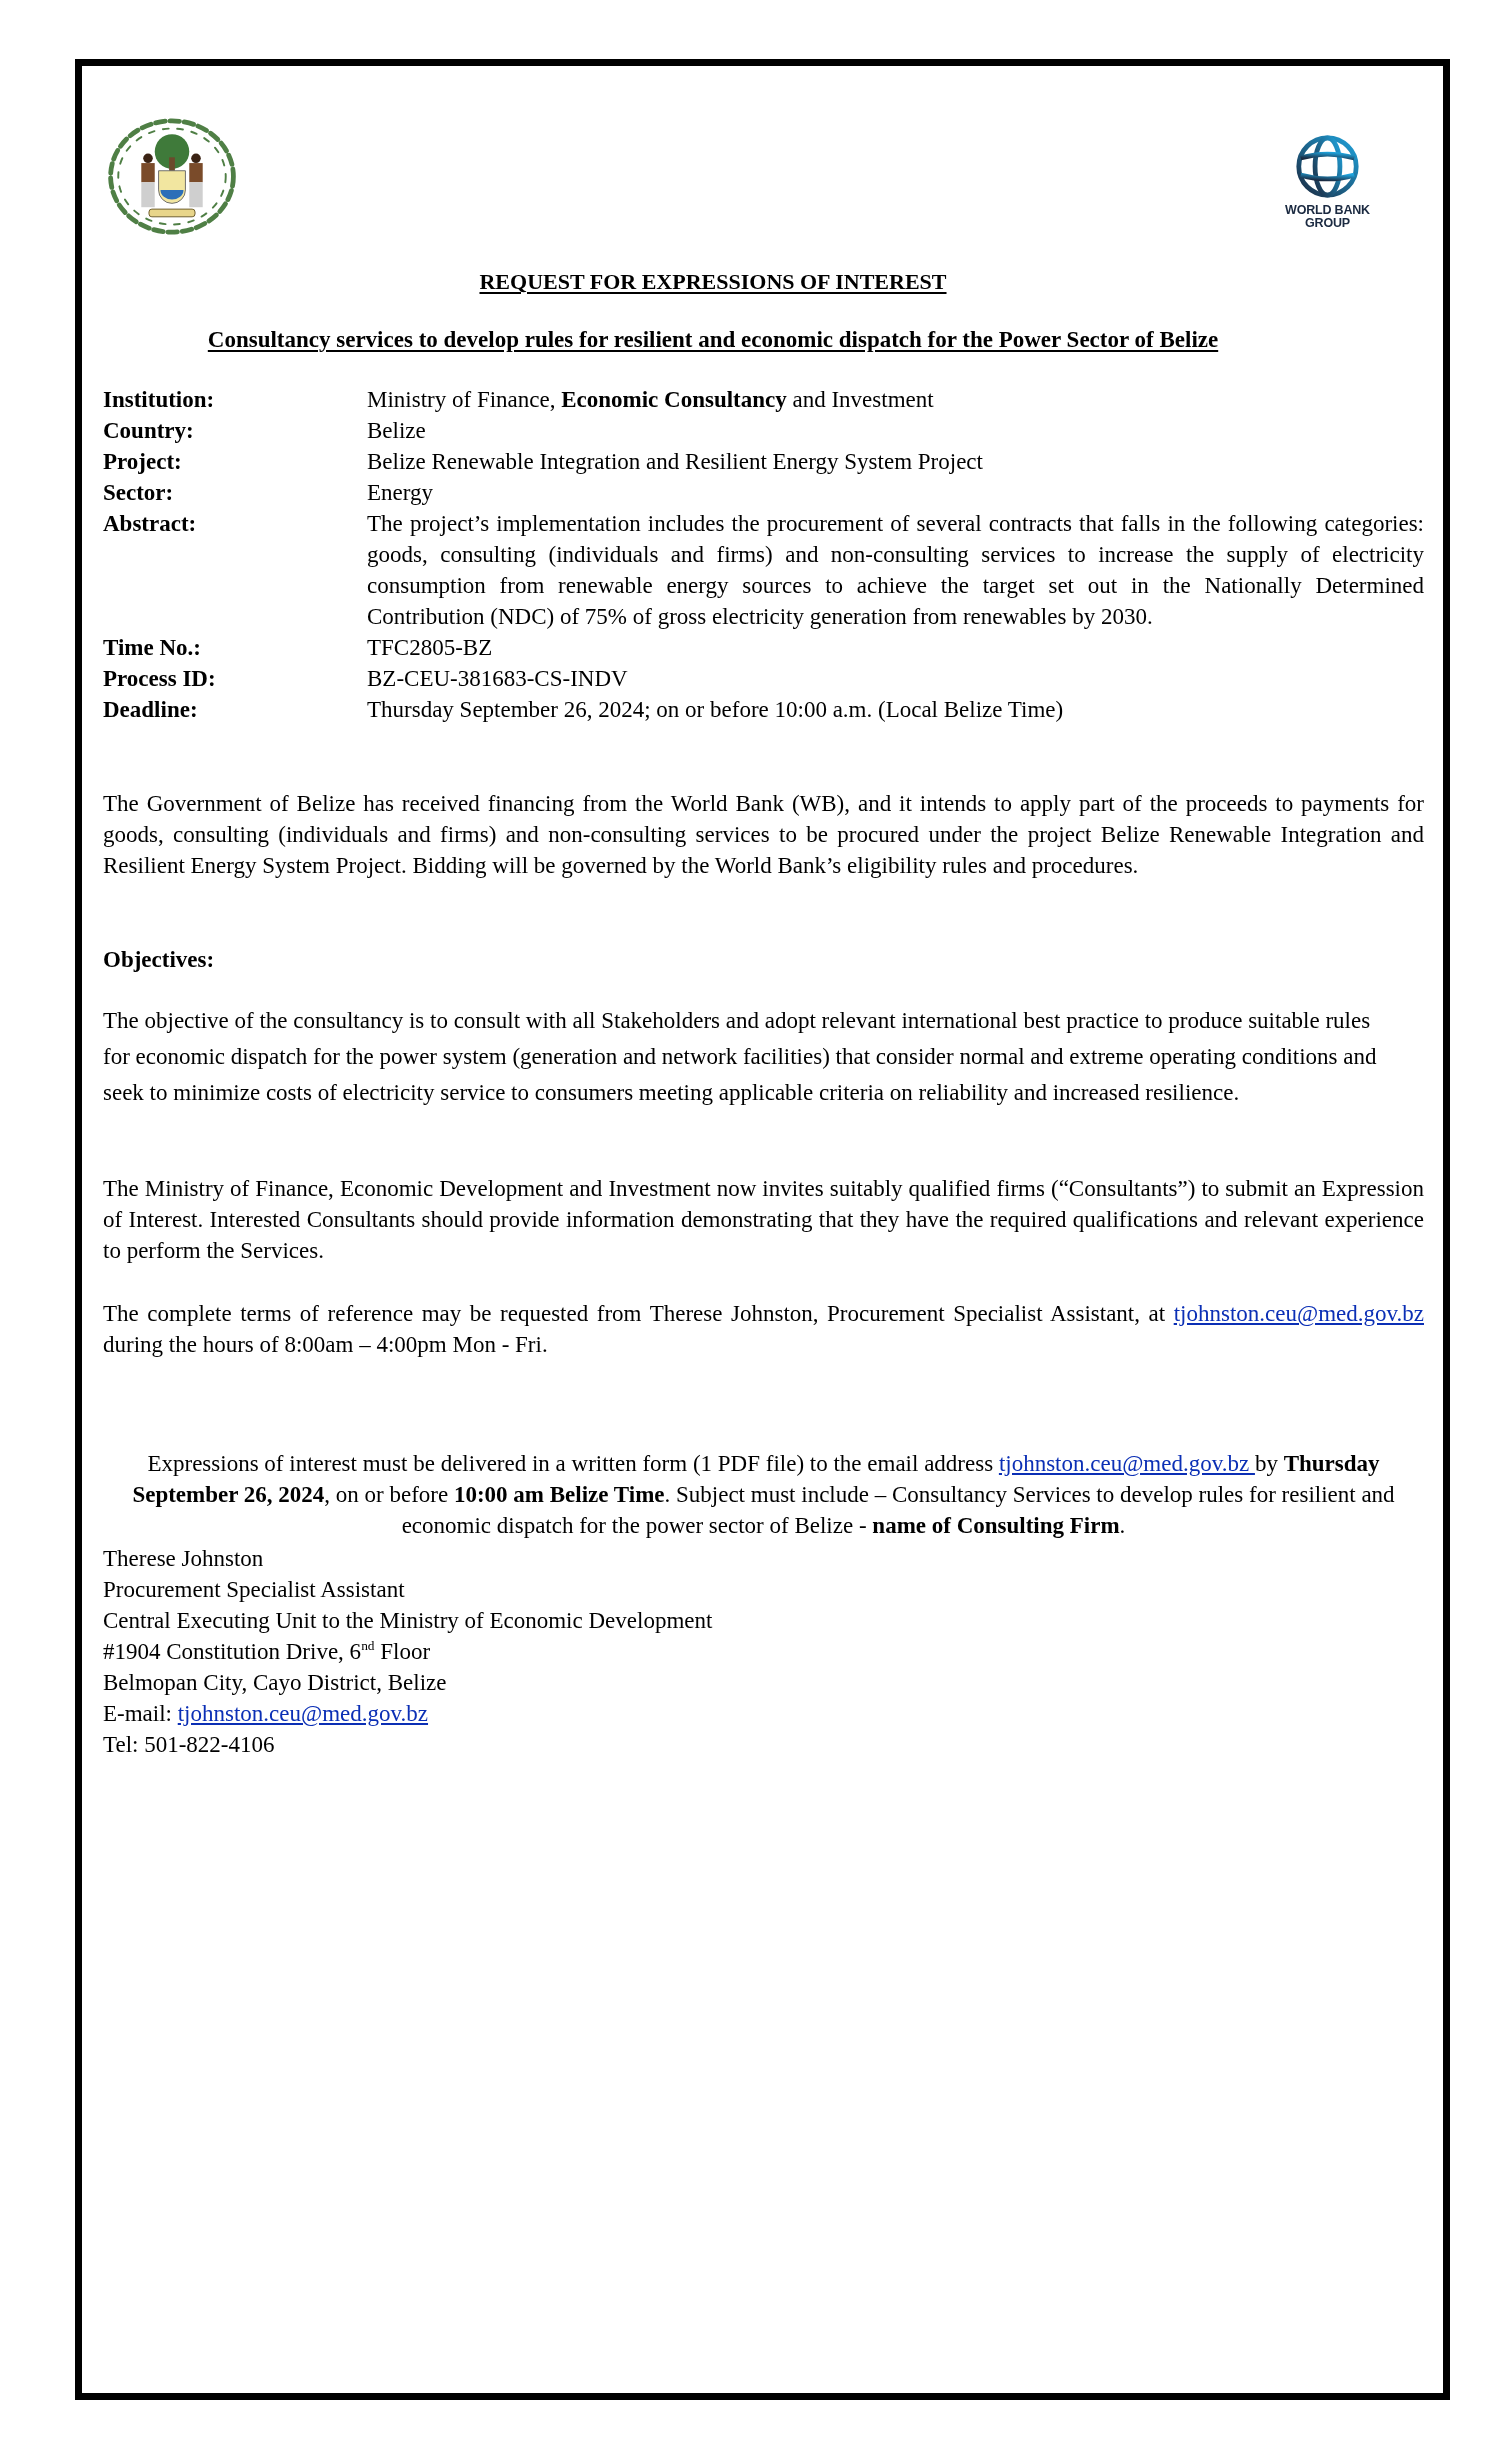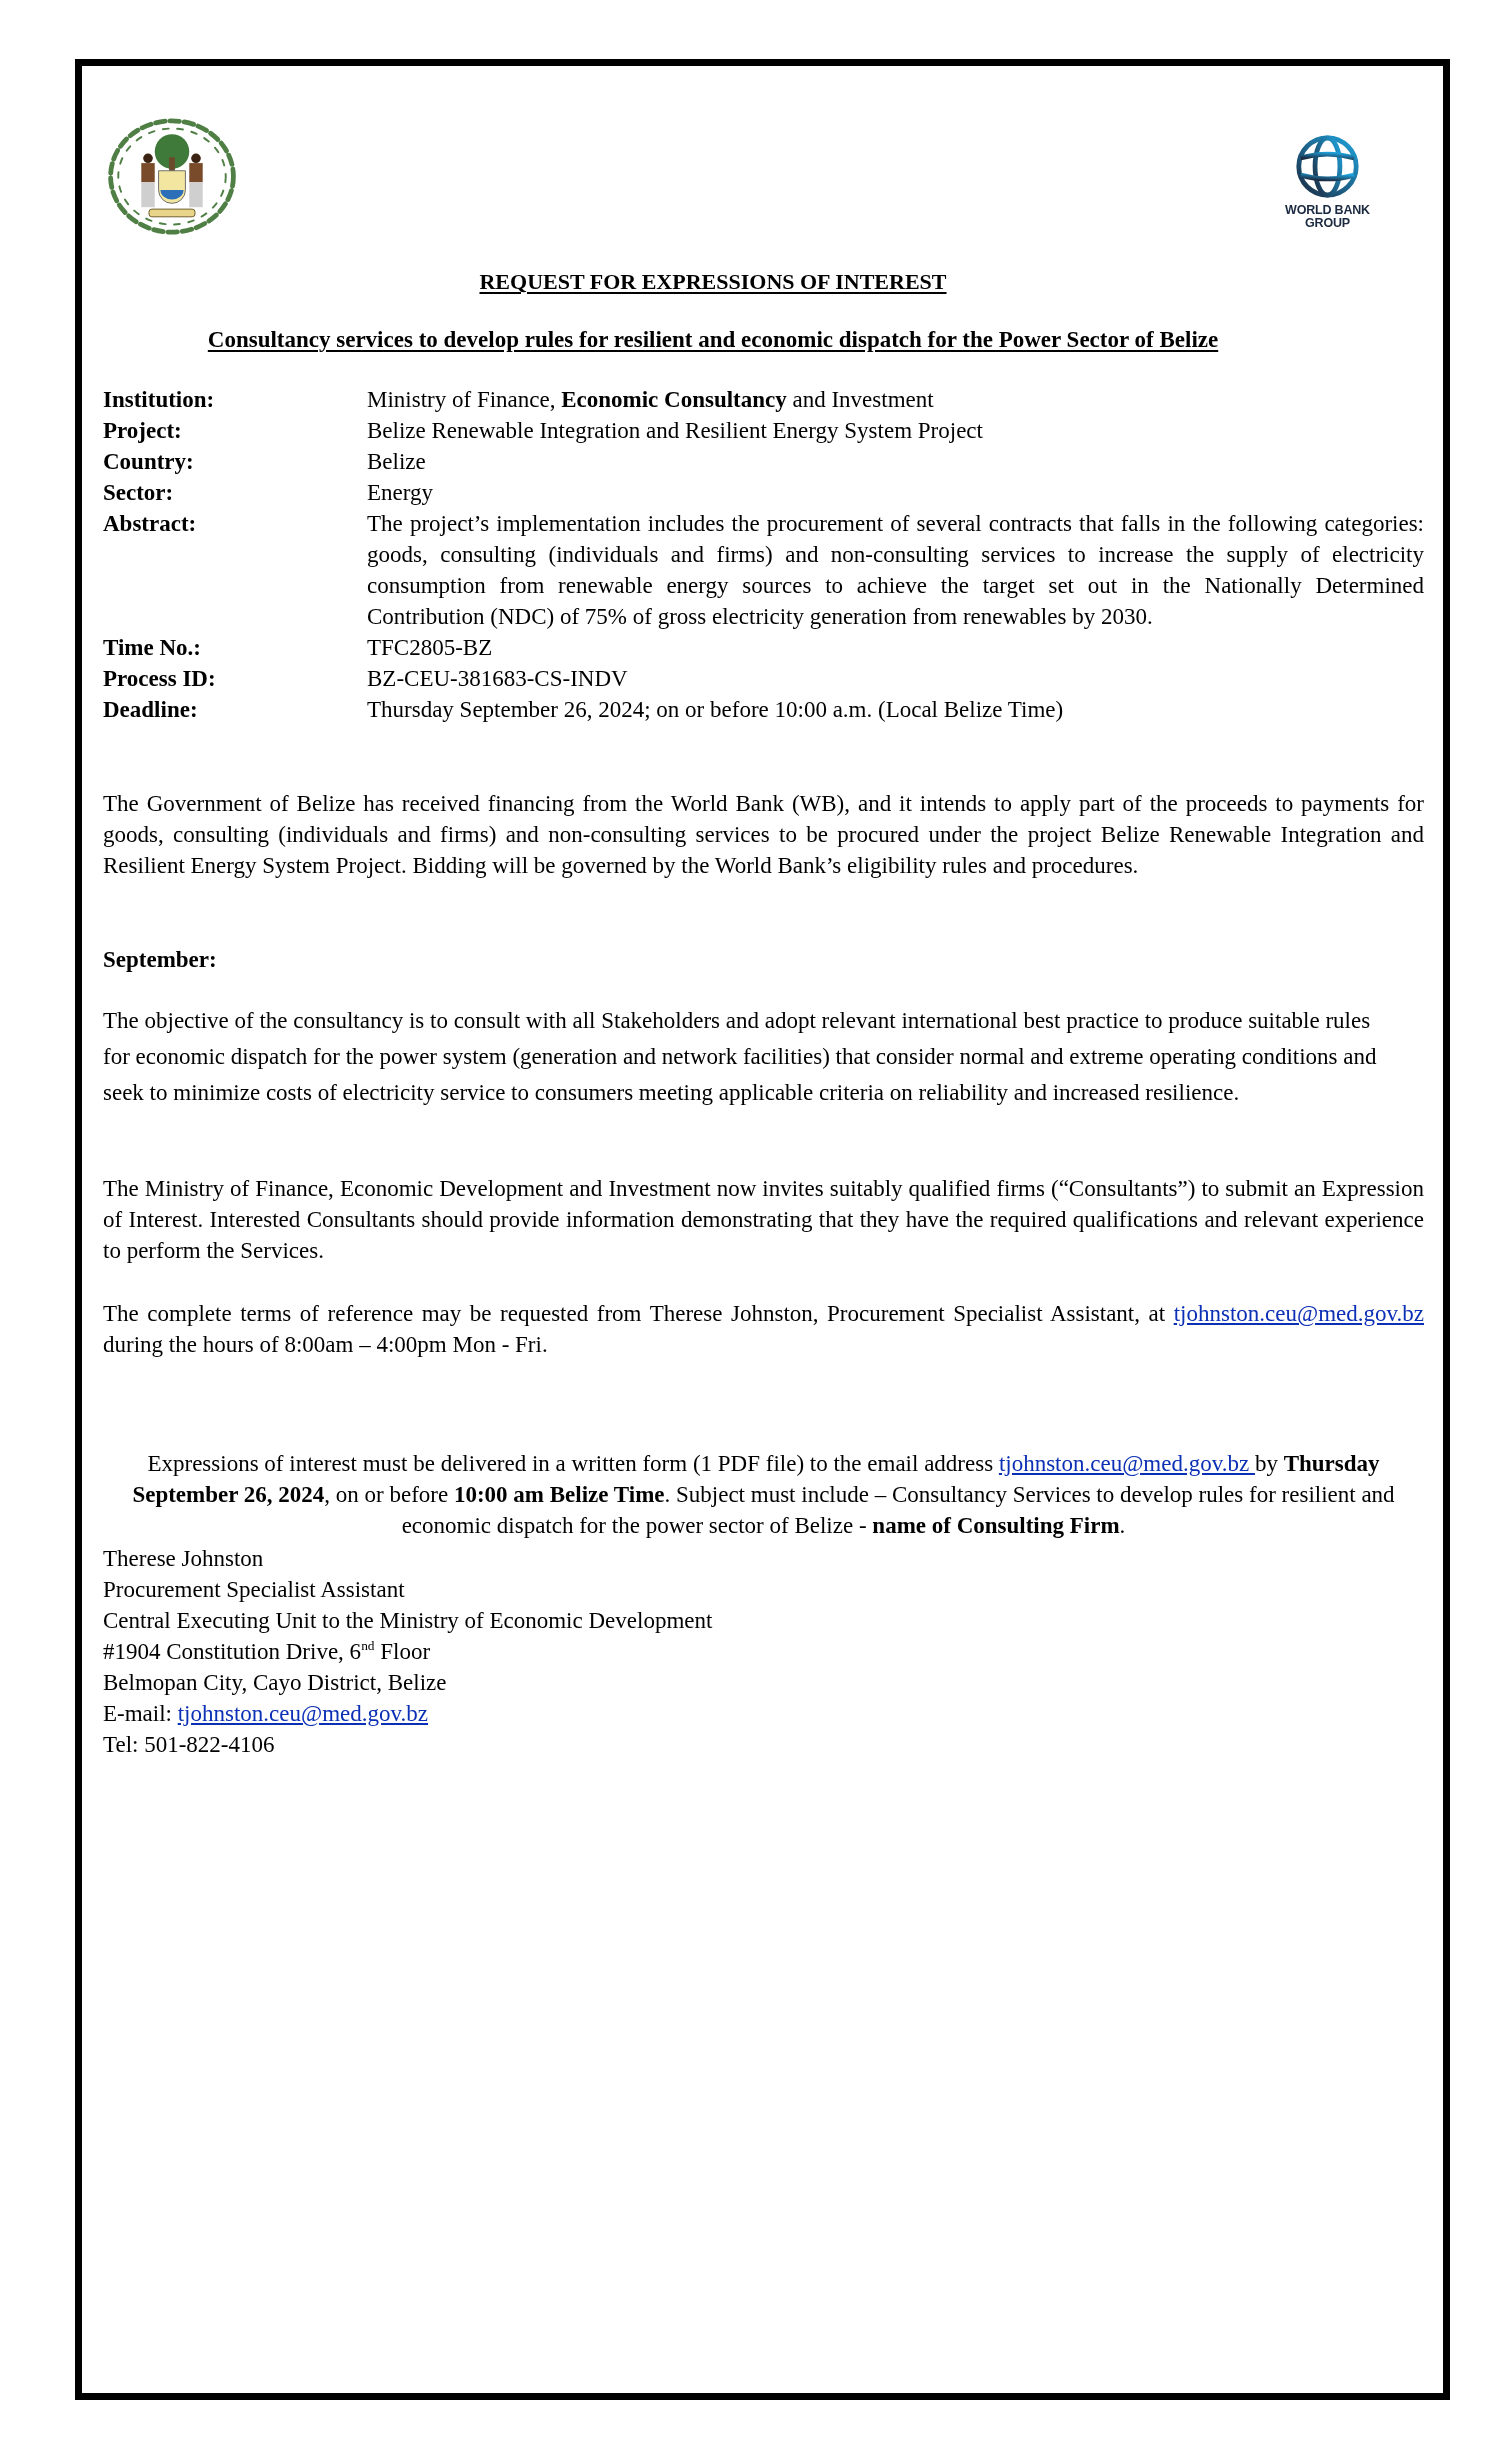--- a/index.html
+++ b/index.html
@@ -88,26 +88,26 @@
   <div class="abs title t2">
     <span>Consultancy services to develop rules for resilient and economic dispatch for the Power Sector of Belize</span>
   </div>
 
   <div class="abs meta">
     <div class="meta-row">
       <div class="meta-label">Institution:</div>
       <div class="meta-value"><span>Ministry of Finance, </span><b>Economic Consultancy</b><span> and Investment</span></div>
     </div>
     <div class="meta-row">
+      <div class="meta-label">Country:</div>
+      <div class="meta-value">Belize</div>
+    </div>
+    <div class="meta-row">
       <div class="meta-label">Project:</div>
       <div class="meta-value">Belize Renewable Integration and Resilient Energy System Project</div>
-    </div>
-    <div class="meta-row">
-      <div class="meta-label">Country:</div>
-      <div class="meta-value">Belize</div>
     </div>
     <div class="meta-row">
       <div class="meta-label">Sector:</div>
       <div class="meta-value">Energy</div>
     </div>
     <div class="meta-row">
       <div class="meta-label">Abstract:</div>
       <div class="meta-value">The project’s implementation includes the procurement of several contracts that falls in the following categories: goods, consulting (individuals and firms) and non-consulting services to increase the supply of electricity consumption from renewable energy sources to achieve the target set out in the Nationally Determined Contribution (NDC) of 75% of gross electricity generation from renewables by 2030.</div>
     </div>
     <div class="meta-row">
@@ -119,21 +119,21 @@
       <div class="meta-value" style="font-weight:normal">BZ-CEU-381683-CS-INDV</div>
     </div>
     <div class="meta-row">
       <div class="meta-label">Deadline:</div>
       <div class="meta-value">Thursday September 26, 2024; on or before 10:00 a.m. (Local Belize Time)</div>
     </div>
   </div>
 
   <div class="abs para p1">The Government of Belize has received financing from the World Bank (WB), and it intends to apply part of the proceeds to payments for goods, consulting (individuals and firms) and non-consulting services to be procured under the project Belize Renewable Integration and Resilient Energy System Project. Bidding will be governed by the World Bank’s eligibility rules and procedures.</div>
 
-  <div class="abs objectives-h">September:</div>
+  <div class="abs objectives-h">Objectives:</div>
   <div class="abs para p-obj">The objective of the consultancy is to consult with all Stakeholders and adopt relevant international best practice to produce suitable rules for economic dispatch for the power system (generation and network facilities) that consider normal and extreme operating conditions and seek to minimize costs of electricity service to consumers meeting applicable criteria on reliability and increased resilience.</div>
 
   <div class="abs para p2">The Ministry of Finance, Economic Development and Investment now invites suitably qualified firms (“Consultants”) to submit an Expression of Interest. Interested Consultants should provide information demonstrating that they have the required qualifications and relevant experience to perform the Services.</div>
 
   <div class="abs para p3"><span>The complete terms of reference may be requested from Therese Johnston, Procurement Specialist Assistant, at </span><a class="link">tjohnston.ceu@med.gov.bz</a><span> during the hours of 8:00am – 4:00pm Mon - Fri.</span></div>
 
   <div class="abs para p4"><span>Expressions of interest must be delivered in a written form (1 PDF file) to the email address </span><a class="link">tjohnston.ceu@med.gov.bz </a><span>by </span><b>Thursday September 26, 2024</b><span>, on or before </span><b>10:00 am Belize Time</b><span>.  Subject must include – Consultancy Services to develop rules for resilient and economic dispatch for the power sector of Belize - </span><b>name of Consulting Firm</b><span>.</span></div>
 
   <div class="abs sig">
     <div>Therese Johnston</div>

